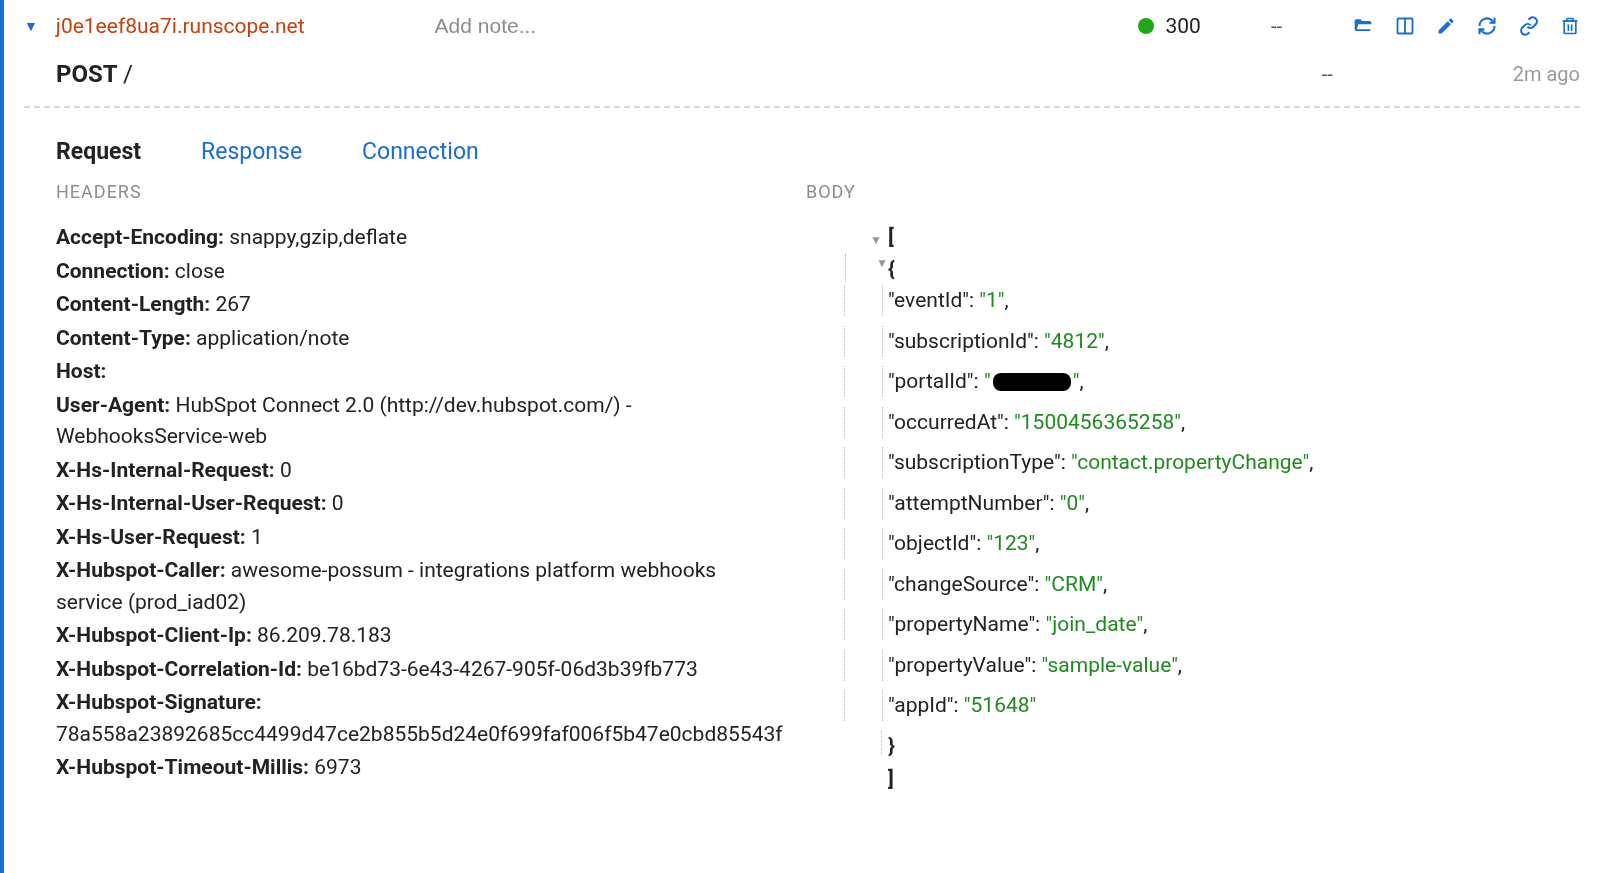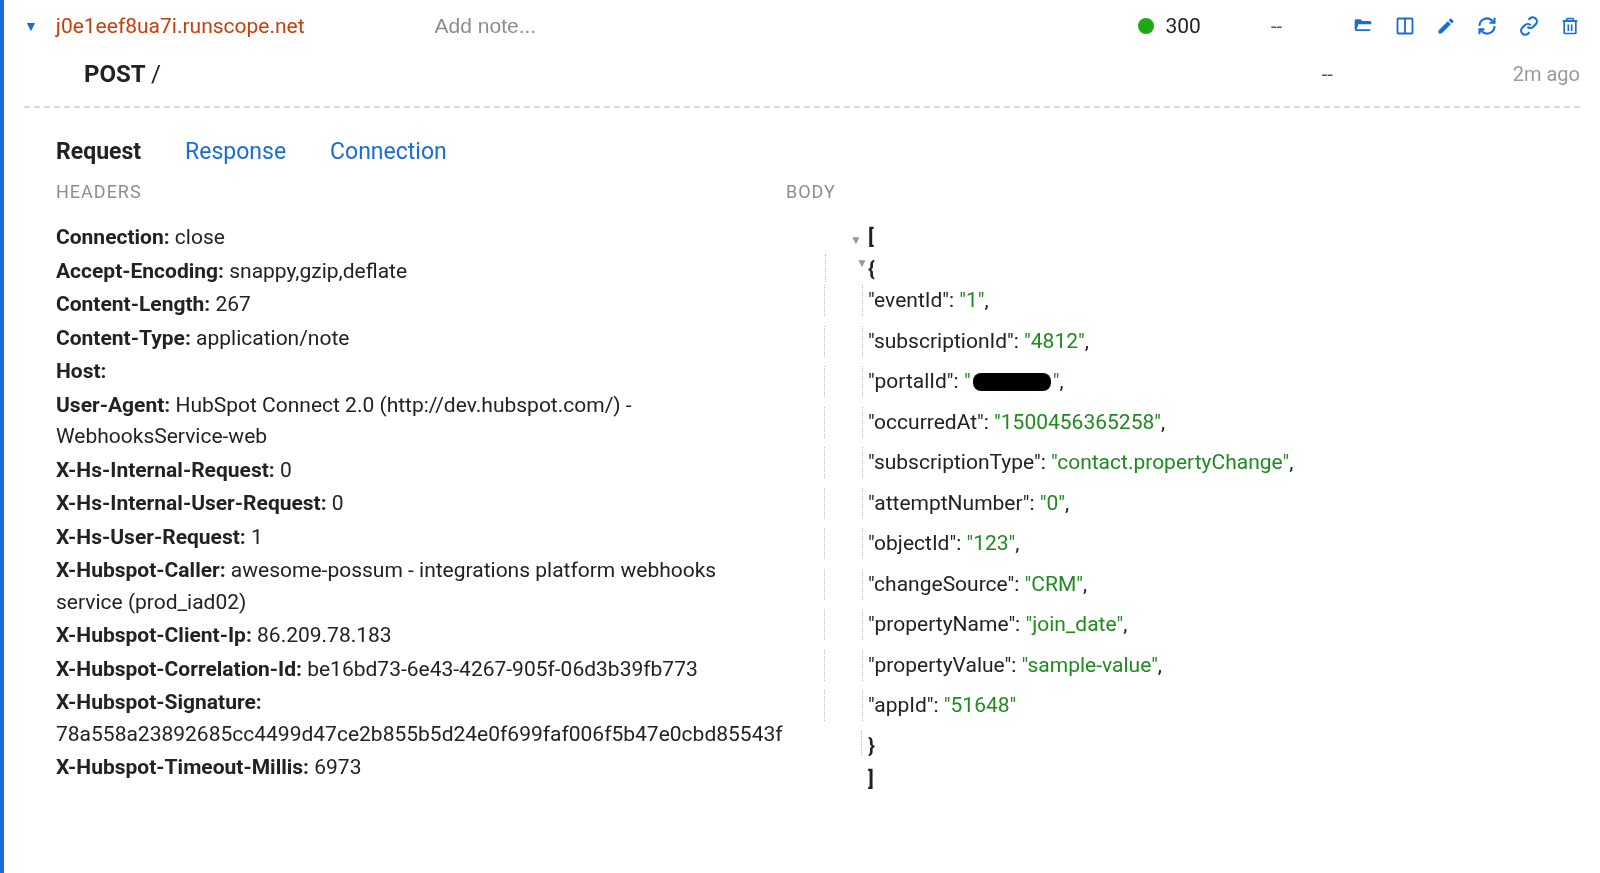--- a/index.html
+++ b/index.html
@@ -76,21 +76,21 @@
     .toolbar-icons .icon-btn {
       color: #1a6dd6;
       cursor: pointer;
       display: inline-flex;
       align-items: center;
       justify-content: center;
     }
     .second-row {
       display: flex;
       align-items: center;
-      padding: 8px 20px 18px 80px;
+      padding: 8px 20px 18px 52px;
     }
     .method-path {
       font-size: 24px;
       font-weight: 700;
       color: #222;
     }
     .method-path .path {
       font-weight: 400;
     }
     .right-meta {
@@ -103,35 +103,36 @@
     .right-meta .time-ago {
       color: #9a9a9a;
       font-size: 20px;
     }
     .divider {
       border-top: 2px dashed #d9d9d9;
       margin: 0 20px;
     }
     .tabs-row {
       display: flex;
-      gap: 44px;
+      gap: 60px;
       padding: 30px 34px 16px 52px;
       font-size: 23px;
     }
     .tab {
       cursor: pointer;
       color: #1a6dd6;
     }
     .tab.active {
       color: #222;
       font-weight: 700;
     }
     .content-area {
       display: flex;
       padding: 0 3px 20px 52px;
+      gap: 20px;
     }
     .headers-col {
       flex: 1;
       min-width: 0;
       max-width: 730px;
     }
     .body-col {
       flex: 1;
       min-width: 0;
     }
@@ -276,22 +277,22 @@
 <div class="tabs-row">
   <span class="tab active">Request</span>
   <span class="tab">Response</span>
   <span class="tab">Connection</span>
 </div>
 
 <div class="content-area">
   <div class="headers-col">
     <div class="section-title">HEADERS</div>
     <div id="headers-list">
+        <div class="header-line"><span class="hname">Accept-Encoding:</span><span> snappy,gzip,deflate</span></div>
         <div class="header-line"><span class="hname">Connection:</span><span> close</span></div>
-        <div class="header-line"><span class="hname">Accept-Encoding:</span><span> snappy,gzip,deflate</span></div>
         <div class="header-line"><span class="hname">Content-Length:</span><span> 267</span></div>
         <div class="header-line"><span class="hname">Content-Type:</span><span> application/note</span></div>
         <div class="header-line"><span class="hname">Host:</span><span></span></div>
         <div class="header-line"><span class="hname">User-Agent:</span><span> HubSpot Connect 2.0 (http://dev.hubspot.com/) - WebhooksService-web</span></div>
         <div class="header-line"><span class="hname">X-Hs-Internal-Request:</span><span> 0</span></div>
         <div class="header-line"><span class="hname">X-Hs-Internal-User-Request:</span><span> 0</span></div>
         <div class="header-line"><span class="hname">X-Hs-User-Request:</span><span> 1</span></div>
         <div class="header-line"><span class="hname">X-Hubspot-Caller:</span><span> awesome-possum - integrations platform webhooks service (prod_iad02)</span></div>
         <div class="header-line"><span class="hname">X-Hubspot-Client-Ip:</span><span> 86.209.78.183</span></div>
         <div class="header-line"><span class="hname">X-Hubspot-Correlation-Id:</span><span> be16bd73-6e43-4267-905f-06d3b39fb773</span></div>

